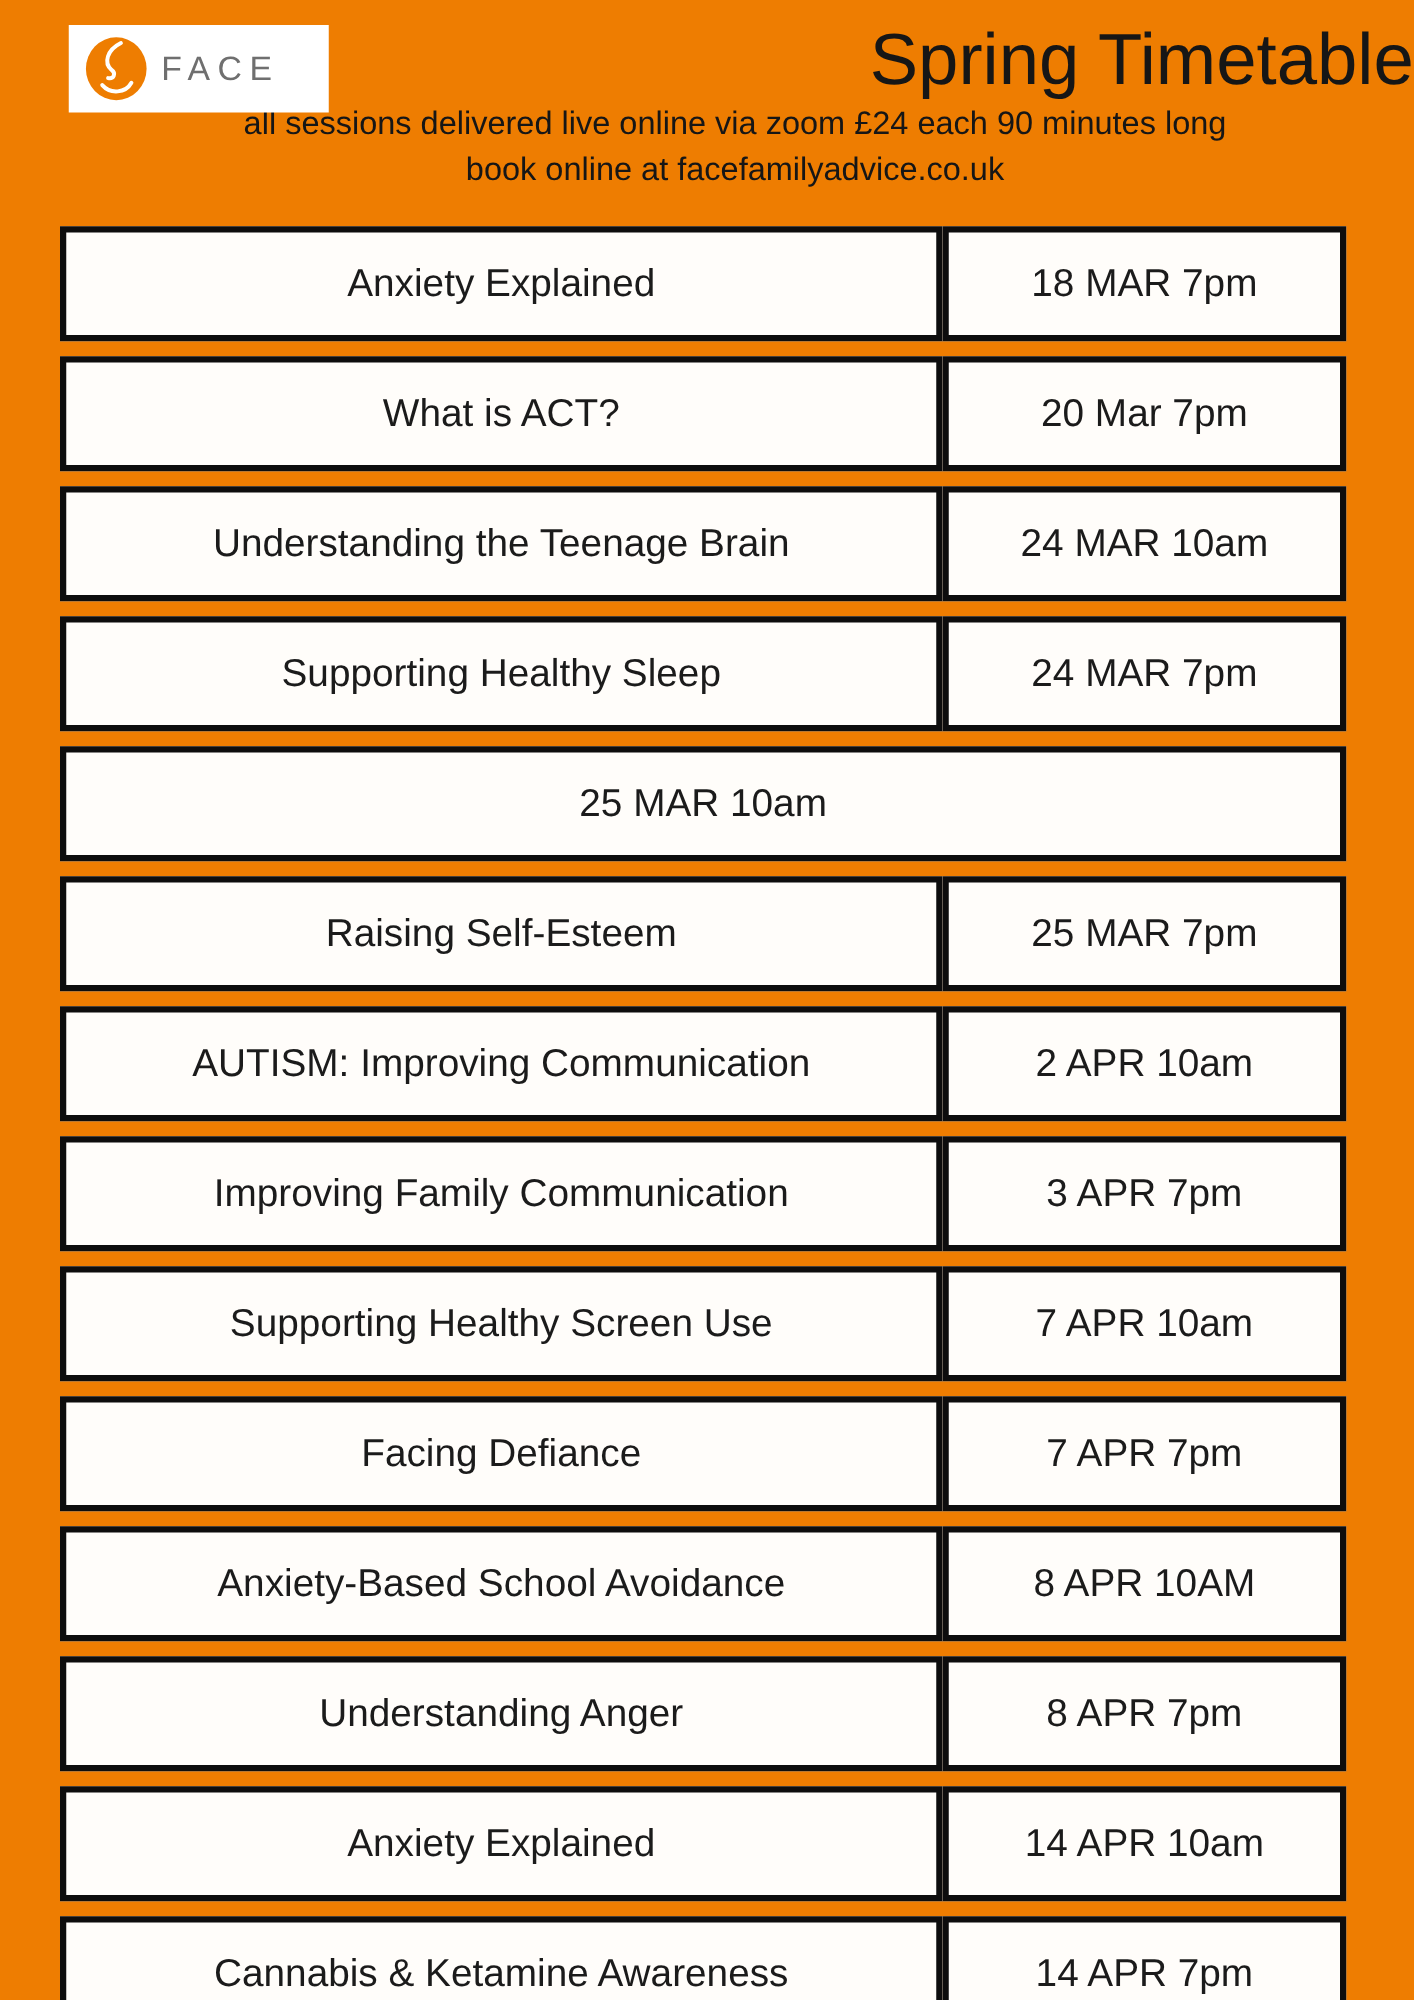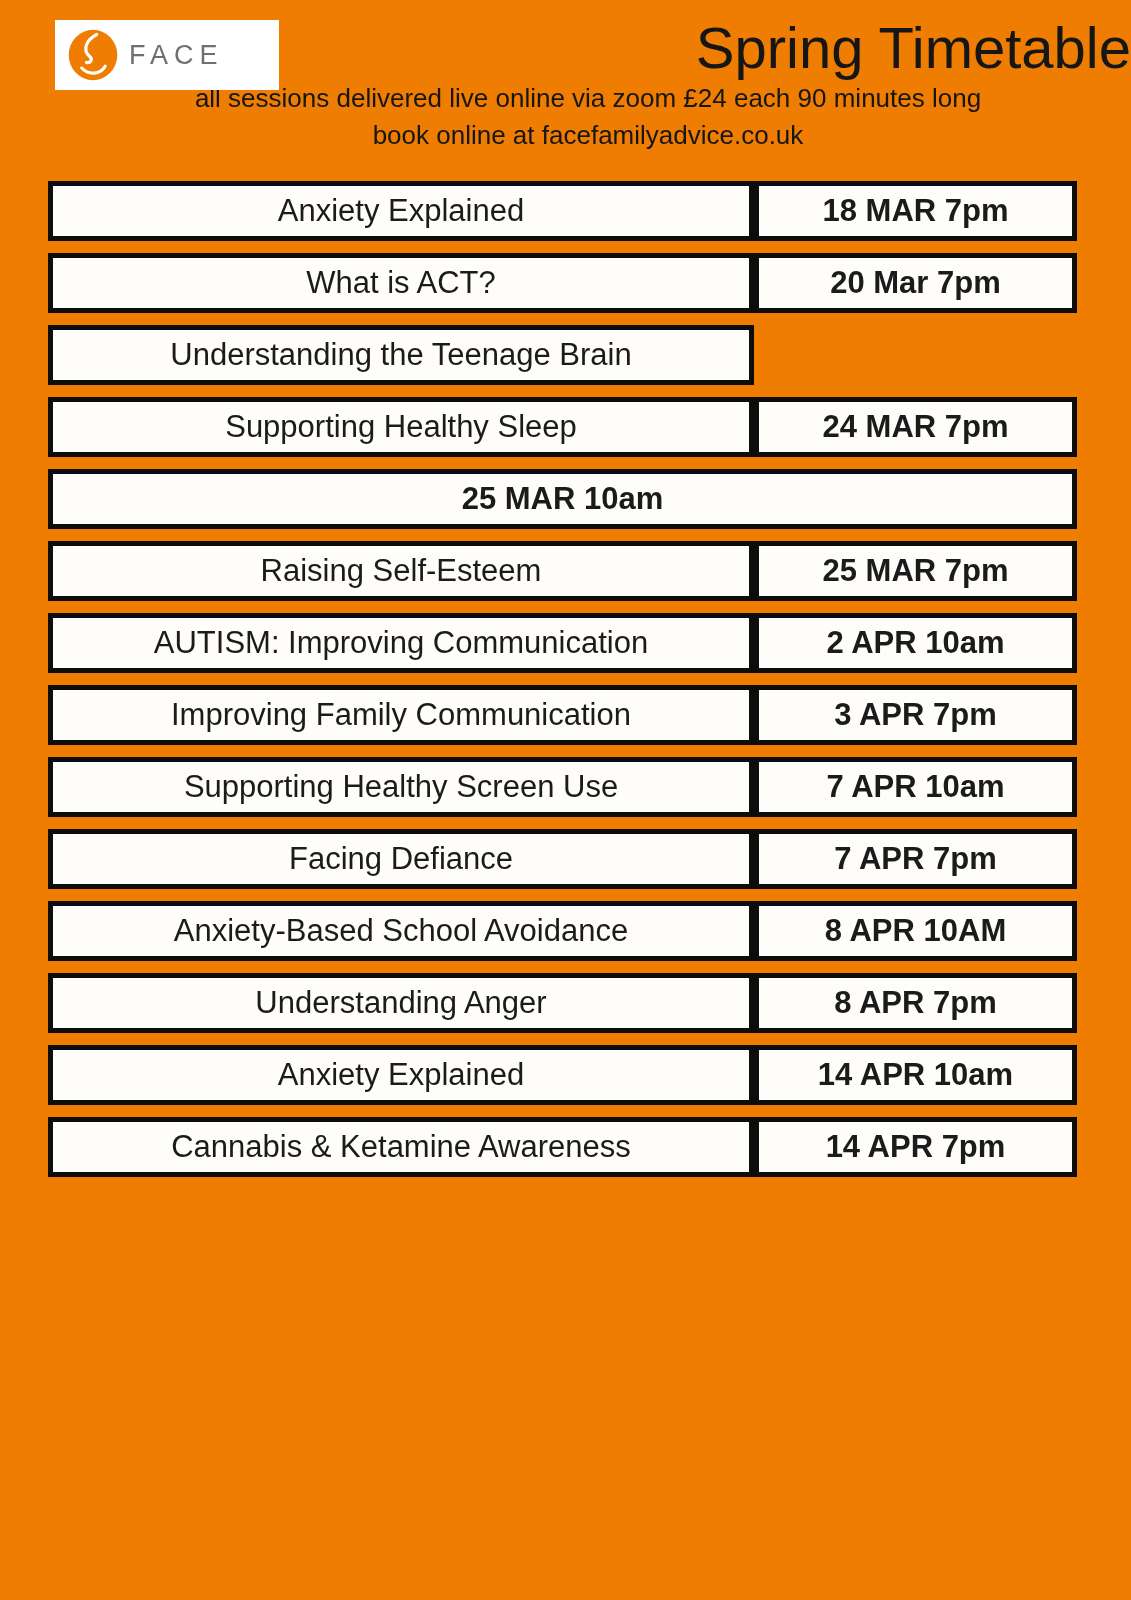--- a/index.html
+++ b/index.html
@@ -13,21 +13,21 @@
   * { margin: 0; padding: 0; box-sizing: border-box; }
   html, body {
     width: 1131px; height: 1600px;
     background: var(--bg);
     font-family: "Liberation Sans", sans-serif;
     overflow: hidden;
   }
   .header { position: relative; height: 181px; width: 100%; }
   .logo {
     position: absolute; left: 55px; top: 20px;
-    width: 224px; height: 70px;
+    width: 208px; height: 70px;
     background: #ffffff;
     display: flex; align-items: center;
     padding-left: 10px; gap: 8px;
   }
   .logo-mark { width: 56px; height: 56px; flex: 0 0 auto; }
   .logo-text {
     font-size: 27px; letter-spacing: 6px;
     color: var(--logo-gray); font-weight: 400;
   }
   .title {
@@ -38,31 +38,31 @@
     letter-spacing: 0px;
   }
   .subtitle {
     text-align: center;
     font-size: 26px; line-height: 37px;
     color: #161616; font-weight: 400; padding-left: 45px;
   }
   .rows { margin: 0 54px 0 48px; }
   .row {
     display: flex; 
-    height: 60px; margin-bottom: 12px;
+    height: 92px; margin-bottom: 12px;
   }
   .cell {
     background: var(--box-fill);
     border: 5px solid var(--border-color);
     display: flex; align-items: center; justify-content: center;
     font-size: 31px; color: var(--text-color);
     text-align: center;
   }
   .title-cell { width: 706px; }
-  .date-cell { flex: 1; font-weight: bold; }
+  .date-cell { flex: 1; }
 </style>
 </head>
 <body>
 
 <div class="header">
   <div class="logo">
     <span class="logo-mark">
       <svg viewBox="0 0 60 60" width="56" height="56" aria-hidden="true">
         <ellipse cx="30" cy="30" rx="26" ry="27" fill="#ee7d01"></ellipse>
         <path d="M 34 8 C 22 14, 19 25, 26 31 C 30 34, 28 39, 23 38" fill="none" stroke="#ffffff" stroke-width="3.4" stroke-linecap="round"></path>
@@ -82,20 +82,21 @@
     <div class="cell date-cell">18 MAR 7pm</div>
   </div>
 
   <div class="row">
     <div class="cell title-cell">What is ACT?</div>
     <div class="cell date-cell">20 Mar 7pm</div>
   </div>
 
   <div class="row">
     <div class="cell title-cell">Understanding the Teenage Brain</div>
+    <div class="cell date-cell">24 MAR 10am</div>
   </div>
 
   <div class="row">
     <div class="cell title-cell">Supporting Healthy Sleep</div>
     <div class="cell date-cell">24 MAR 7pm</div>
   </div>
 
   <div class="row">
     <div class="cell date-cell">25 MAR 10am</div>
   </div>

